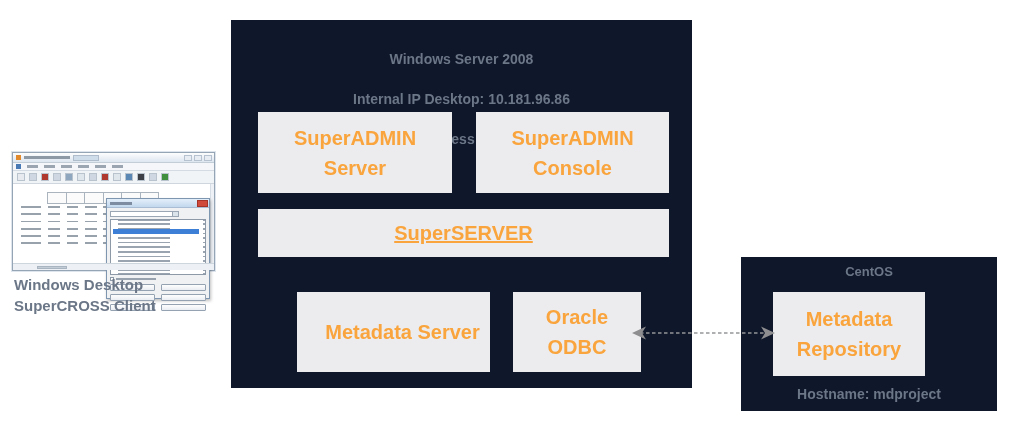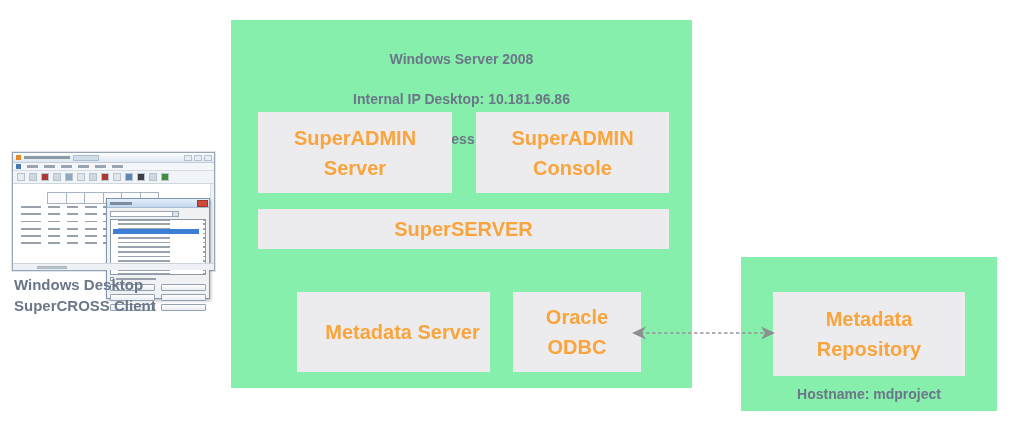--- a/index.html
+++ b/index.html
@@ -4,45 +4,45 @@
 <style>
   * { margin:0; padding:0; box-sizing:border-box; }
   html,body { background:#ffffff; }
   body {
     width:1016px; height:428px; position:relative; overflow:hidden;
     font-family:"Liberation Sans", sans-serif;
   }
   .stage { position:absolute; left:0; top:0; width:1016px; height:428px; }
 
   
-  .container { position:absolute; background:#86efac; }
+  .container { position:absolute; background:#0f172a; }
   #win-server { left:231px; top:20px; width:461px; height:368px; }
   #centos     { left:741px; top:257px; width:256px; height:154px; }
 
   .hdr {
     color:#6b7687; font-weight:bold; text-align:center;
     font-size:14px; line-height:20px; white-space:pre-line;
   }
   #win-server .hdr { padding-top:9px; }
   #centos-title { position:absolute; left:0; right:0; top:5px; font-size:13px; }
   #hostname     { position:absolute; left:0; right:0; bottom:7px; font-size:14px;margin-top:16px; }
 
   
   .node {
     position:absolute; background:#ececee; color:#f9a43c;
     font-weight:bold; font-size:20px; line-height:30px;
     display:flex; align-items:center; justify-content:center;
     text-align:center; white-space:pre-line;
   }
   #superadmin-server  { left:27px;  top:92px;  width:194px; height:81px; }
   #superadmin-console { left:245px; top:92px;  width:193px; height:81px; }
-  #superserver        { left:27px;  top:189px; width:411px; height:40px; }
+  #superserver        { left:27px;  top:189px; width:411px; height:48px;text-decoration:underline; }
   #metadata-server    { left:66px;  top:272px; width:193px; height:80px;padding-left:18px; }
   #oracle-odbc        { left:282px; top:272px; width:128px; height:80px; }
-  #metadata-repository{ left:32px;  top:35px;  width:192px; height:84px; }
+  #metadata-repository{ left:32px;  top:35px;  width:152px; height:84px; }
 
   
   #conn-arrow { position:absolute; left:630px; top:325px; }
 
   
   #client-caption {
     position:absolute; left:14px; top:274px; width:208px;
     color:#6b7687; font-weight:bold; font-size:15px; line-height:21px;
     white-space:pre-line;
   }
@@ -206,20 +206,21 @@
 Server</div>
     <div id="superadmin-console" class="node">SuperADMIN
 Console</div>
     <div id="superserver" class="node">SuperSERVER</div>
     <div id="metadata-server" class="node">Metadata Server</div>
     <div id="oracle-odbc" class="node">Oracle
 ODBC</div>
   </div>
 
   <div id="centos" class="container">
+    <div id="centos-title" class="hdr">CentOS</div>
     <div id="metadata-repository" class="node">Metadata
 Repository</div>
     <div id="hostname" class="hdr">Hostname: mdproject</div>
   </div>
 
   <svg id="conn-arrow" width="147" height="16" viewBox="0 0 147 16">
     <line x1="10" y1="8" x2="137" y2="8" stroke="#949698" stroke-width="1.6" stroke-dasharray="3.5,2.5"></line>
     <path d="M2,8 L16,1.5 L12,8 L16,14.5 Z" fill="#8e8e90"></path>
     <path d="M145,8 L131,1.5 L135,8 L131,14.5 Z" fill="#8e8e90"></path>
   </svg>

